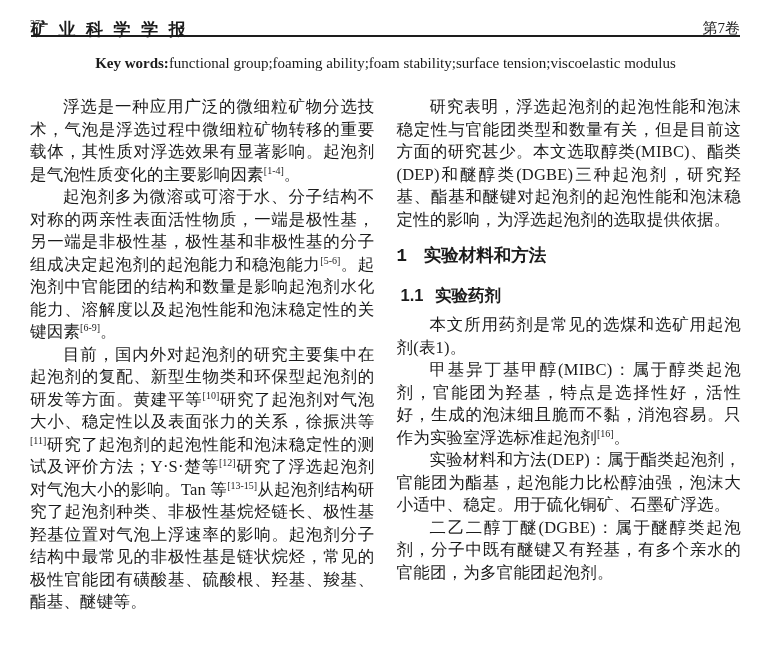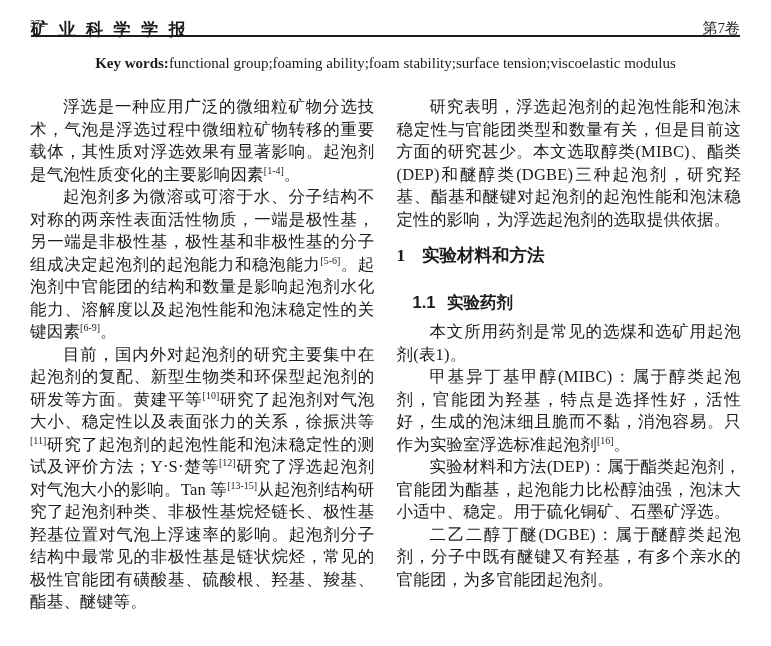--- a/index.html
+++ b/index.html
@@ -66,28 +66,28 @@
     text-indent: 2em;
     letter-spacing: 0.2px;
   }
   .body-para sup {
     font-size: 10px;
     line-height: 0;
     vertical-align: 6px;
     letter-spacing: 0;
   }
   .section-heading {
-    margin: 12px 0 25px 0;
+    margin: 12px 0 18px 0;
     font-size: 17.5px;
     font-weight: bold;
-    font-family: Liberation Serif, serif;
+    font-family: Liberation Mono, monospace;
   }
   .section-heading .h-num { margin-right: 0.95em; }
   .subsection-heading {
-    margin: 0 0 7px 16px;
+    margin: 0 0 7px 4px;
     font-size: 16.5px;
     font-weight: bold;
     font-family: "Liberation Sans", "DejaVu Sans", sans-serif;
   }
   .subsection-heading .h-num { margin-right: 0.7em; }
 </style>
 </head>
 <body>
 
 <div class="page">

